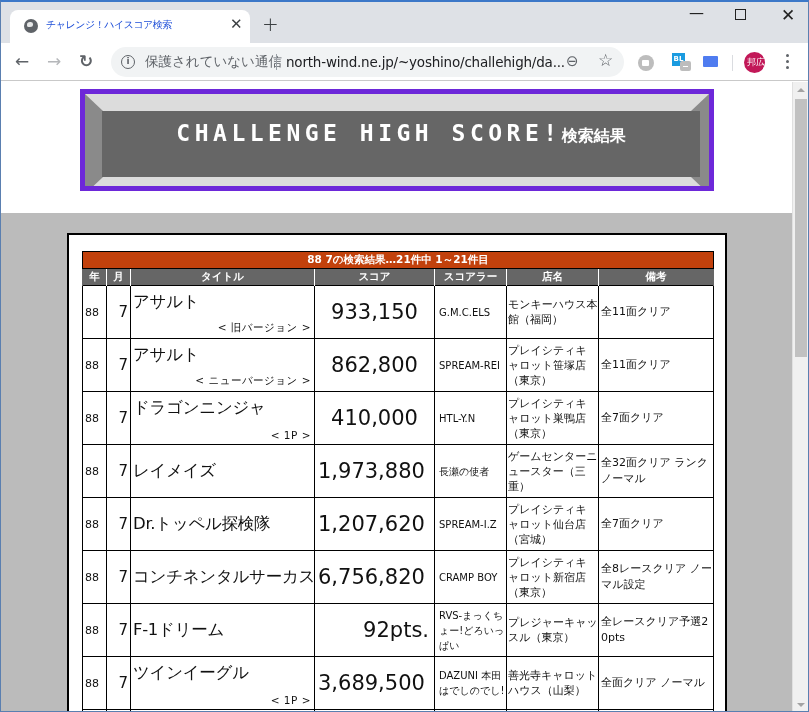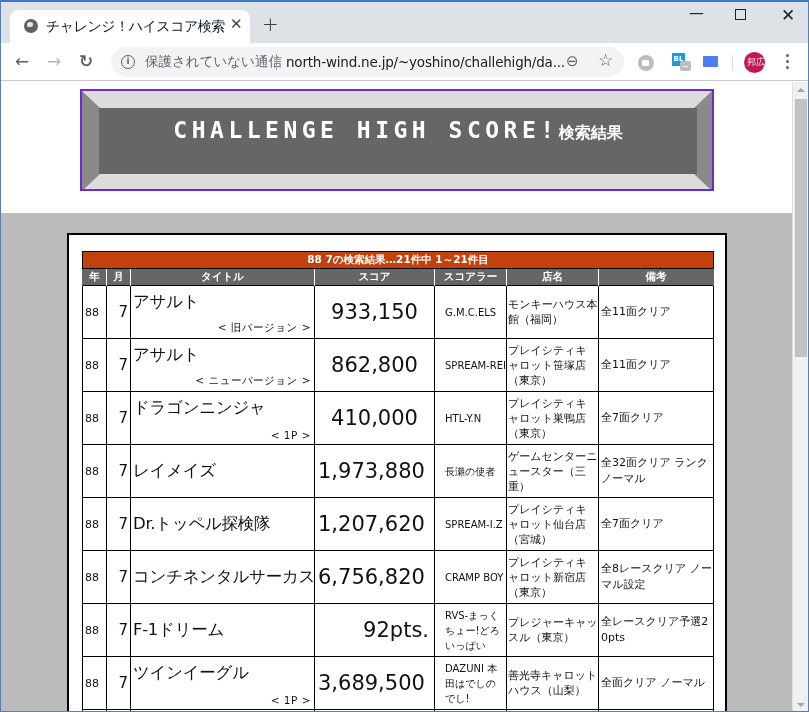--- a/index.html
+++ b/index.html
@@ -3,21 +3,21 @@
 <meta charset="utf-8">
 <style>
   * { box-sizing: border-box; margin: 0; padding: 0; }
   html, body { width: 809px; height: 712px; overflow: hidden; background: #ffffff; font-family: "DejaVu Sans", sans-serif; }
   .window { position: absolute; left: 0; top: 0; width: 809px; height: 712px; border: 1px solid #5a7fb0; border-top: 2px solid #3c78c8; background: #fff; overflow: hidden; }
   
   .tabstrip { position: absolute; left: 0; top: 0; width: 807px; height: 41px; background: #dee1e6; }
   .tab { position: absolute; left: 9px; top: 8px; width: 240px; height: 33px; background: #fff; border-radius: 8px 8px 0 0; }
   .tab-globe { position: absolute; left: 14px; top: 9px; width: 14px; height: 14px; border-radius: 50%; background: #5f6368; }
   .tab-globe::after { content: ""; position: absolute; left: 3px; top: 3px; width: 6px; height: 5px; border-radius: 50% 40% 50% 30%; background: #fff; opacity: .85; }
-  .tab-title { position: absolute; left: 36px; top: 8px; font-size: 14px; color: #0f172a; white-space: nowrap; font-family: "DejaVu Sans", sans-serif; letter-spacing: -0.5px; }
+  .tab-title { position: absolute; left: 36px; top: 8px; font-size: 10px; color: #1d4ed8; white-space: nowrap; font-family: "DejaVu Sans", sans-serif; letter-spacing: -0.5px; }
   .tab-close { position: absolute; left: 220px; top: 5px; font-size: 15px; color: #3c4043; }
   .newtab { position: absolute; left: 261px; top: 10px; font-size: 20px; color: #3c4043; font-weight: 300; }
   .winctl { position: absolute; top: 4px; font-size: 15px; color: #222; }
   .win-min { left: 688px; top: 2px; }
   .win-max { left: 734px; top: 7px; width: 11px; height: 11px; border: 1.3px solid #222; }
   .win-close { left: 780px; top: 3px; font-size: 17px; }
   
   .toolbar { position: absolute; left: 0; top: 41px; width: 807px; height: 38px; background: #fff; border-bottom: 1px solid #c9c9c9; }
   .nav-btn { position: absolute; top: 8px; font-size: 17px; color: #5f6368; }
   .nav-back { left: 14px; }
@@ -38,21 +38,21 @@
   .ext-comment { position: absolute; left: 702px; top: 13px; width: 15px; height: 11px; background: #4f7cf0; border-radius: 1px; }
   .tb-sep { position: absolute; left: 731px; top: 12px; width: 1px; height: 16px; background: #dadce0; }
   .avatar { position: absolute; left: 743px; top: 9px; width: 21px; height: 21px; border-radius: 50%; background: #c21858; color: #fff; font-size: 9px; text-align: right; line-height: 21px; }
   .menu-dots { position: absolute; left: 785px; top: 8px; width: 4px; font-size: 15px; line-height: 6px; color: #5f6368; }
   .menu-dots span { display: block; width: 3px; height: 3px; background: #5f6368; border-radius: 50%; margin: 3px 0; }
   
   .viewport { position: absolute; left: 0; top: 80px; width: 791px; height: 632px; overflow: hidden; }
   .white-top { position: absolute; left: 0; top: 0; width: 791px; height: 131px; background: #fff; }
   .gray-bg { position: absolute; left: 0; top: 131px; width: 791px; height: 520px; background: #bbbbbb; }
   
-  .banner { position: absolute; left: 79px; top: 7px; width: 634px; height: 102px; border: 2px solid #6d28d9; background: #dcdcdc; overflow: hidden; }
+  .banner { position: absolute; left: 79px; top: 7px; width: 634px; height: 102px; border: 5px solid #6d28d9; background: #dcdcdc; overflow: hidden; }
   .bevel-l { position: absolute; left: 0; top: 0; width: 18px; height: 100px; background: #8a8a8a; clip-path: polygon(0 0, 100% 17%, 100% 83%, 0 100%); }
   .bevel-r { position: absolute; right: 0; top: 0; width: 18px; height: 100px; background: #8a8a8a; clip-path: polygon(0 17%, 100% 0, 100% 100%, 0 83%); }
   .banner-inner { position: absolute; left: 17px; top: 17px; width: 598px; height: 66px; background: #666666; }
   .banner-title { position: absolute; left: 0; top: 9px; width: 598px; text-align: center; color: #fff; white-space: nowrap; }
   .banner-main { font-family: "DejaVu Sans Mono", monospace; font-weight: bold; font-size: 23px; letter-spacing: 4.5px; }
   .banner-sub { font-weight: bold; font-size: 16px; letter-spacing: 0; }
   .banner-desc { position: absolute; left: 0; top: 45px; width: 598px; text-align: center; color: #fff; font-size: 9.5px; white-space: nowrap; letter-spacing: -0.2px; }
   
   .panel { position: absolute; left: 66px; top: 151px; width: 660px; height: 500px; background: #fff; border: 2px solid #000; border-bottom: none; }
   table.results { position: absolute; left: 13px; top: 16px; width: 631px; border-collapse: collapse; table-layout: fixed; }
@@ -64,21 +64,21 @@
   .results td { height: 53px; vertical-align: middle; font-size: 11px; color: #111; }
   td.c-year { font-size: 11px; text-align: left; padding-left: 2px; }
   td.c-month { font-size: 15px; text-align: right; padding-right: 2px; }
   td.c-title { position: relative; padding-left: 2px; }
   .title-main { font-size: 16.5px; white-space: nowrap; letter-spacing: -0.3px; }
   .title-main.top { position: absolute; left: 2px; top: 5px; }
   .title-version { position: absolute; right: 3px; bottom: 3px; font-size: 10.5px; white-space: nowrap; letter-spacing: 0.5px; }
   td.c-score { font-size: 21px; text-align: center; white-space: nowrap; }
   td.c-score.left { text-align: left; padding-left: 3px; }
   td.c-score.right { text-align: right; padding-right: 5px; padding-left: 18px; }
-  td.c-scorer { font-size: 10px; padding-left: 10px; line-height: 15px; word-break: break-all; }
+  td.c-scorer { font-size: 10px; padding-left: 4px; line-height: 15px; word-break: break-all; }
   td.c-shop { font-size: 11px; line-height: 15px; padding-left: 1px; word-break: break-all; }
   td.c-note { font-size: 11px; line-height: 16px; padding-left: 2px; word-break: break-all; }
   tr.partial td { height: 20px; vertical-align: top; font-size: 10px; padding-left: 2px; }
   
   .scrollbar { position: absolute; left: 791px; top: 80px; width: 16px; height: 632px; background: #f0f0f0; border-left: 1px solid #e0e0e0; }
   .scroll-up { position: absolute; left: 4px; top: 6px; width: 0; height: 0; border-left: 4px solid transparent; border-right: 4px solid transparent; border-bottom: 4px solid #a3a3a3; }
   .scroll-thumb { position: absolute; left: 2px; top: 17px; width: 12px; height: 258px; background: #c1c1c1; }
   .scroll-down { position: absolute; left: 4px; top: 621px; width: 0; height: 0; border-left: 4px solid transparent; border-right: 4px solid transparent; border-top: 4px solid #a3a3a3; }
 </style>
 </head>

